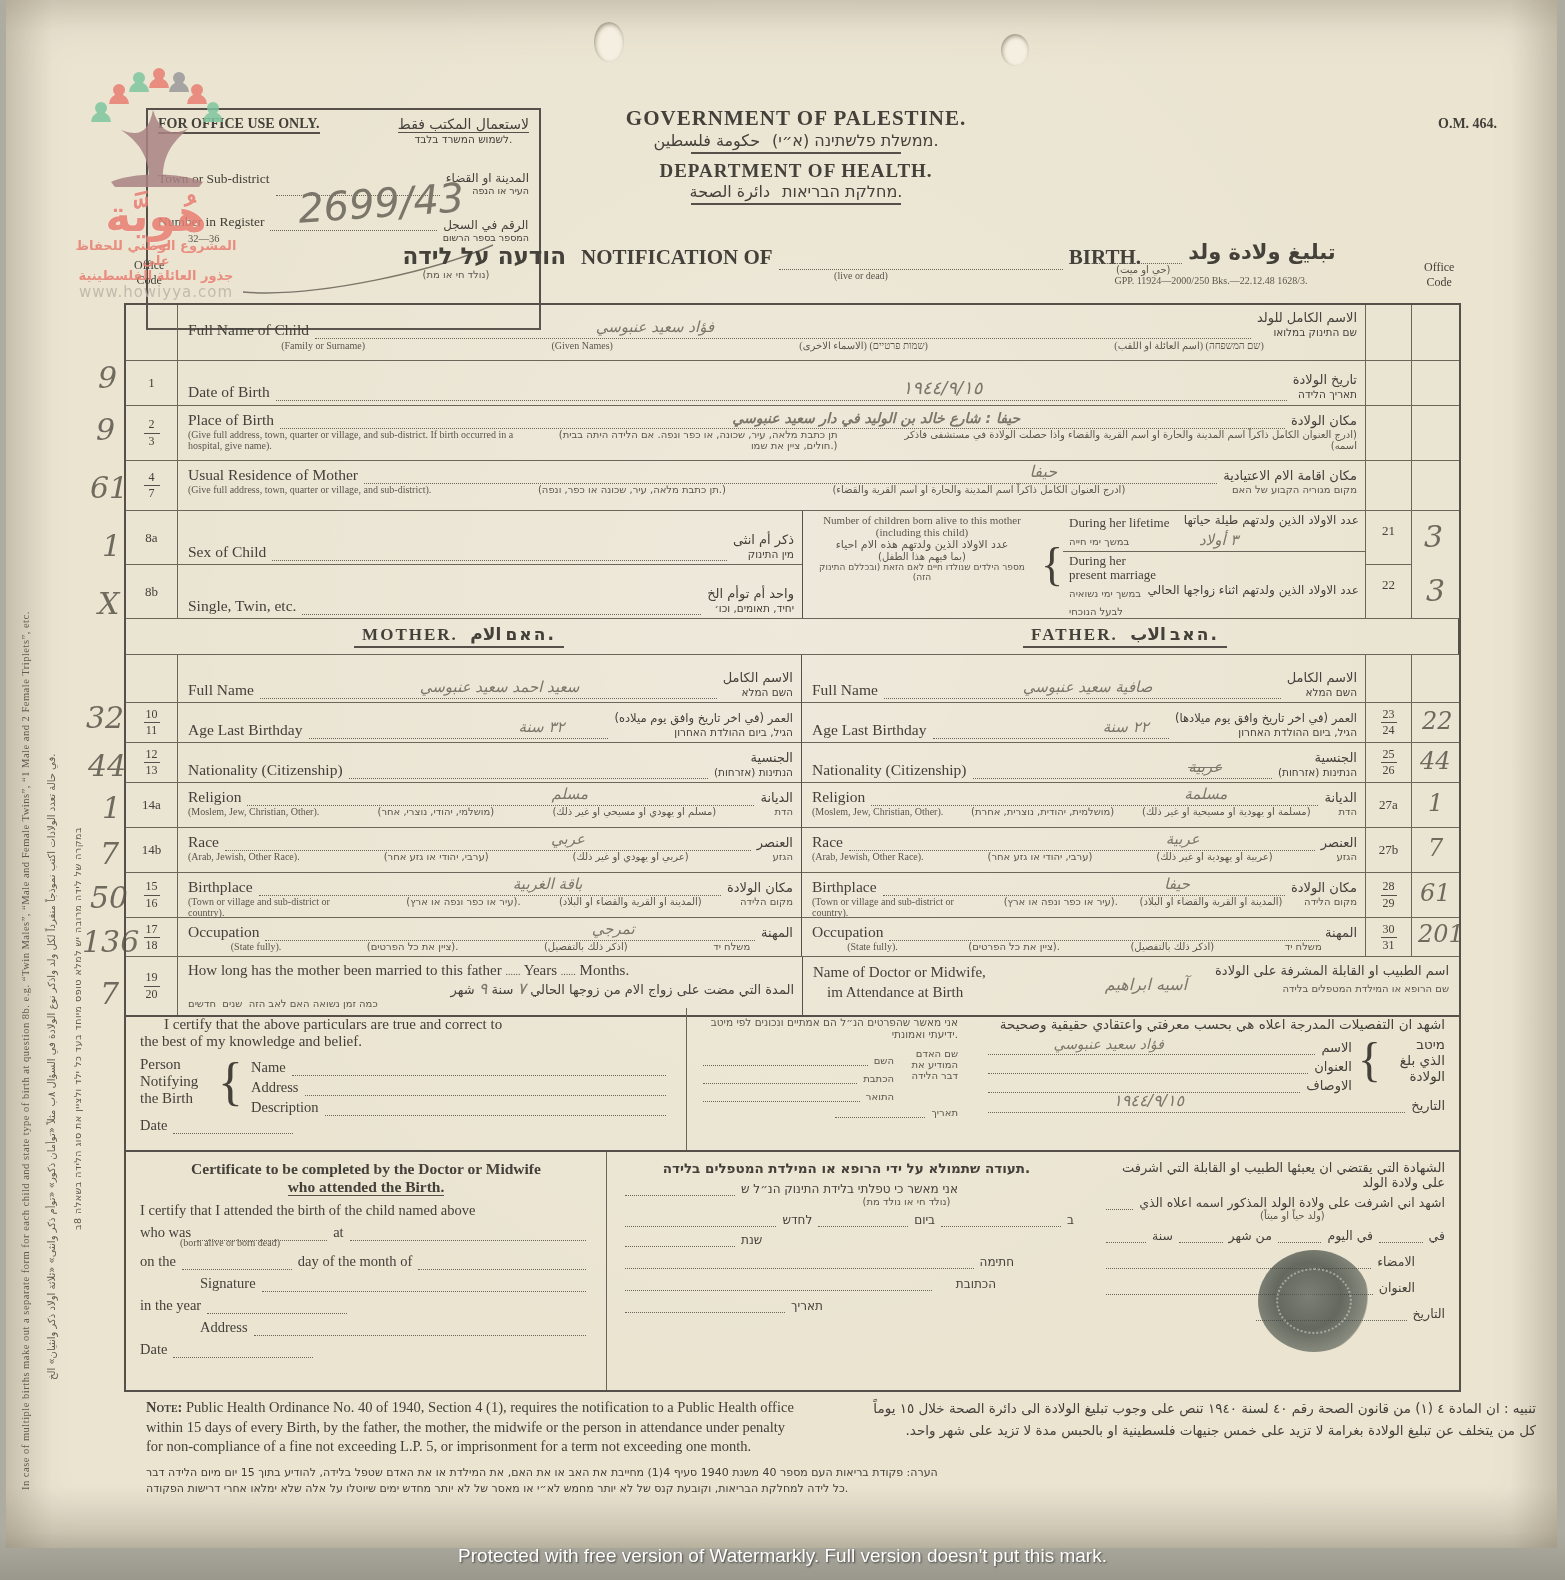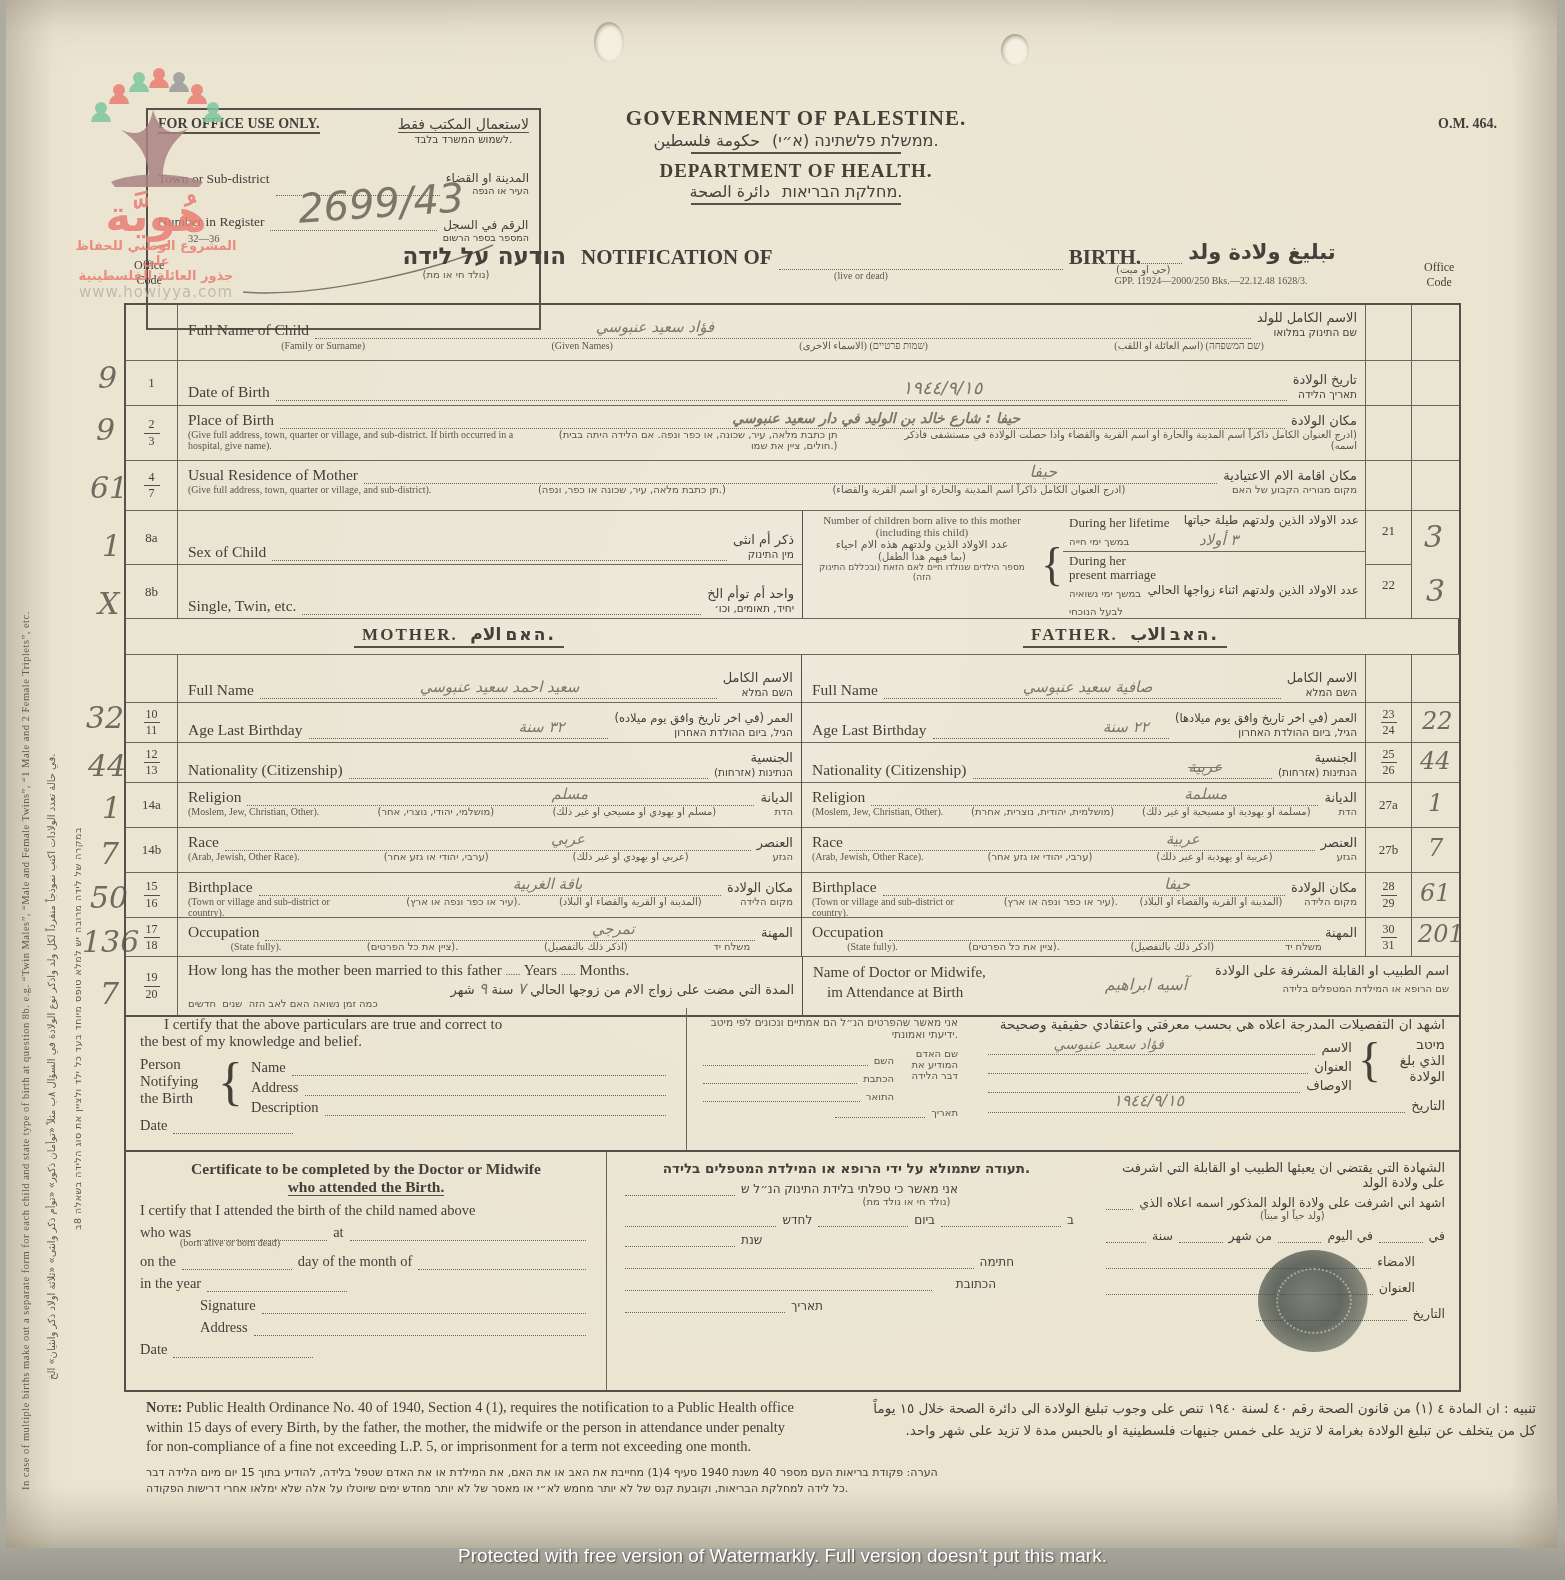--- a/index.html
+++ b/index.html
@@ -817,28 +817,28 @@
         <span class="en" style="font-size:14.5px;">at</span>
         <span class="dotline"></span>
       </div>
       <div class="tiny en" style="margin-left:40px; margin-top:-4px;">(born alive or born dead)</div>
       <div class="flexline" style="height:22px;">
         <span class="en" style="font-size:14.5px;">on the</span>
         <span class="dotline" style="max-width:110px;"></span>
         <span class="en" style="font-size:14.5px;">day of the month of</span>
         <span class="dotline"></span>
       </div>
+      <div class="flexline" style="height:22px; padding-left:60px;">
+        <span class="en" style="font-size:14.5px;">Signature</span>
+          <span class="dotline"></span>
+      </div>
       <div class="flexline" style="height:22px;">
         <span class="en" style="font-size:14.5px;">in the year</span>
         <span class="dotline" style="max-width:140px;"></span>
           <span style="flex:1;"></span>
-      </div>
-      <div class="flexline" style="height:22px; padding-left:60px;">
-        <span class="en" style="font-size:14.5px;">Signature</span>
-          <span class="dotline"></span>
       </div>
       <div class="flexline" style="height:22px; padding-left:60px;">
         <span class="en" style="font-size:14.5px;">Address</span>
           <span class="dotline"></span>
       </div>
       <div class="flexline" style="height:22px;">
         <span class="en" style="font-size:14.5px;">Date</span>
           <span class="dotline" style="max-width:140px;"></span>
           <span style="flex:1;"></span>
       </div>

